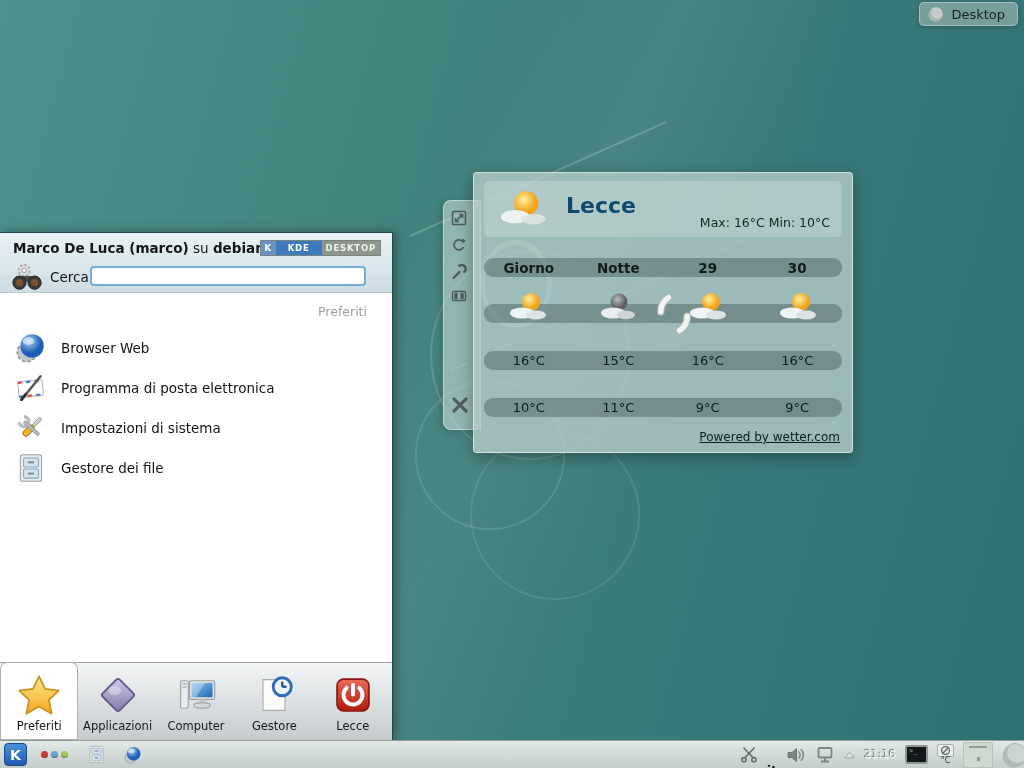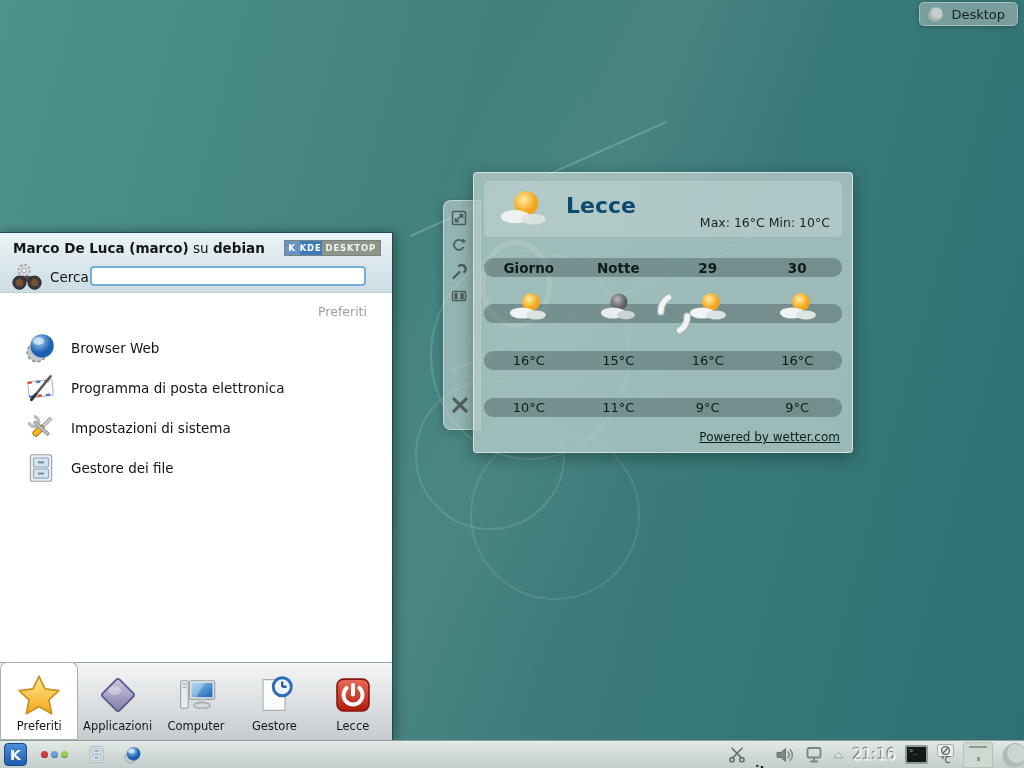--- a/index.html
+++ b/index.html
@@ -54,32 +54,32 @@
   .kickoff { position:absolute; left:0; top:232px; width:393px; height:508px; background:#fff;
              border-top:1px solid #1c4a54; border-right:1px solid #1c4a54;
              box-shadow:3px 0 10px rgba(0,0,0,0.35); }
   .k-header { position:absolute; top:0; left:0; right:0; height:60px;
               background:linear-gradient(#eaf2f5,#cdddE4); border-bottom:1px solid #bccdd5; }
   .k-user { position:absolute; top:7px; left:13px; font-size:13.5px; color:#141414; }
   .k-user b { font-weight:bold; }
   .k-badge { position:absolute; top:7px; right:11px; height:16px; display:flex; align-items:stretch;
              border:1px solid #77857d; font-size:8.5px; font-weight:bold; letter-spacing:0.8px; }
   .k-badge .ki { width:15px; background:#6a93c4; color:#fff; display:flex; align-items:center; justify-content:center; font-size:9px; }
-  .k-badge .kde { background:#3e7bbd; color:#fff; display:flex; align-items:center; padding:0 0; }
+  .k-badge .kde { background:#3e7bbd; color:#fff; display:flex; align-items:center; padding:0 12px; }
   .k-badge .dsk { background:#8e968c; color:#f2f4f0; display:flex; align-items:center; padding:0 4px; }
   .k-searchrow { position:absolute; top:28px; left:0; right:0; height:32px; }
   .k-binoc { position:absolute; left:10px; top:0px; width:34px; height:32px; }
   .k-cercalbl { position:absolute; left:50px; top:8px; font-size:13.5px; color:#141414; }
   .k-input { position:absolute; left:90px; top:5px; width:276px; height:20px;
              border:2px solid #74afd5; border-radius:4px; background:#fff; outline:none;
              font-size:13px; padding:0 5px; font-family:inherit; }
   .k-body { position:absolute; top:61px; bottom:78px; left:0; right:0; background:#fff; }
   .k-section { position:absolute; top:10px; right:25px; font-size:12.5px; color:#9aa1a5; }
   .k-list { position:absolute; top:34px; left:0; right:4px; }
-  .k-item { height:40px; display:flex; align-items:center; gap:13px; padding-left:24px;
+  .k-item { height:40px; display:flex; align-items:center; gap:13px; padding-left:14px;
             font-size:13.5px; color:#141414; cursor:pointer; }
   .k-item .icn { width:34px; height:34px; flex:0 0 34px; }
   .k-tabs { position:absolute; bottom:0; left:0; right:0; height:78px;
             background:linear-gradient(#f3f5f6,#c7cbce); border-top:1px solid #99a0a4; display:flex; }
   .k-tab { flex:1; display:flex; flex-direction:column; align-items:center; justify-content:flex-end;
            padding-bottom:7px; gap:2px; font-size:11.5px; color:#15181a; cursor:pointer; }
   .k-tab .ticn { width:44px; height:44px; }
   .k-tab.active { background:#fff; border-radius:7px 7px 0 0; margin-top:-1px;
                   box-shadow:0 0 0 1px #aab0b4 inset; }
 
@@ -89,21 +89,21 @@
            display:flex; align-items:center; z-index:50; }
   .p-left { display:flex; align-items:center; gap:8px; padding-left:4px; }
   .kmenu { width:23px; height:23px; border-radius:4px; cursor:pointer;
            background:linear-gradient(#4b8fdc,#1d5cb0); border:1px solid #174a86;
            color:#fff; font-weight:bold; font-size:14px; display:flex; align-items:center; justify-content:center; }
   .dots { display:flex; gap:3px; margin-left:6px; cursor:pointer; }
   .dots i { width:7px; height:7px; border-radius:50%; display:block; box-shadow:inset 0 -1px 1px rgba(0,0,0,0.35); }
   .p-spacer { flex:1; }
   .p-right { display:flex; align-items:center; gap:9px; padding-right:2px; }
   .kbd { font-size:13px; font-weight:bold; color:#10181a; cursor:pointer;margin-top:32px; }
-  .clock { font-size:15px; color:#edf2ef; cursor:pointer;
+  .clock { font-size:11px; color:#edf2ef; cursor:pointer;
            text-shadow:-1px -1px 1px #5e6b67, 1px 1px 1px rgba(255,255,255,0.55); }
   .term { width:23px; height:19px; background:#14181a; border:2px solid #8e9995; border-radius:2px;
           color:#6fdc6f; font-size:7px; line-height:7px; padding:1px 2px; cursor:pointer;
           font-family:"DejaVu Sans Mono",monospace; }
   .wtray { display:flex; flex-direction:column; align-items:center; cursor:pointer; }
   .wtray .box { width:17px; height:13px; background:#e9edeb; border:1px solid #a5afab; border-radius:2px;
                 display:flex; align-items:center; justify-content:center; }
   .wtray .deg { font-size:8px; color:#2a3432; line-height:8px; }
   .miniwidget { width:30px; height:26px; background:#cfd9d2; border:1px solid #b6c1ba; border-radius:2px;
                 position:relative; cursor:pointer; }

